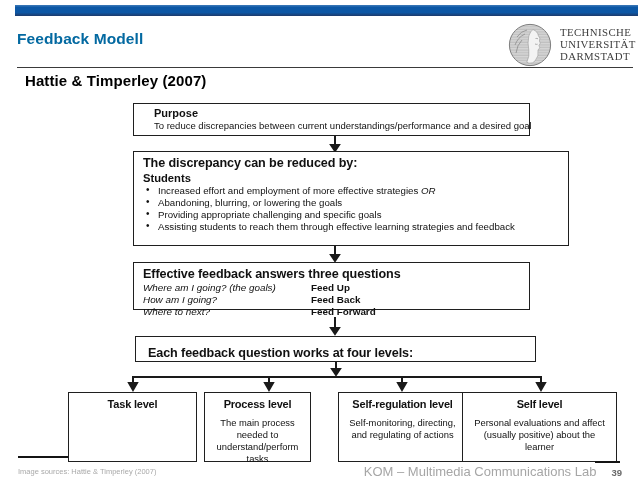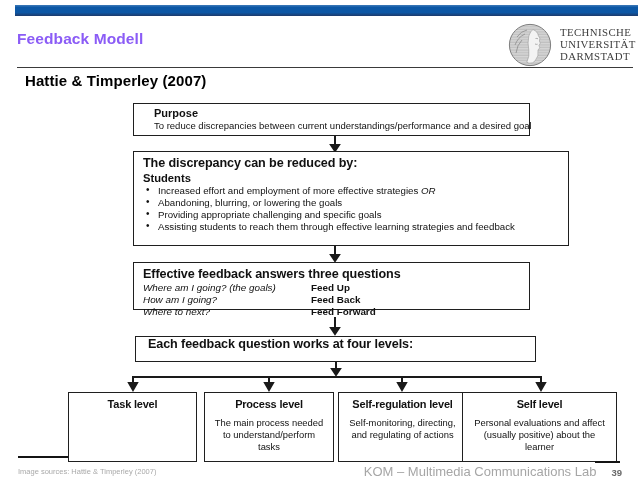--- a/index.html
+++ b/index.html
@@ -9,21 +9,21 @@
   }
   *{box-sizing:border-box;}
 
   
   .topbar{
     position:absolute;left:15px;top:5px;right:0;height:11px;
     background:linear-gradient(to bottom,#3f7ab8 0%,#0c57a5 22%,#0c57a5 68%,#1d3a6b 100%);
   }
   .title{
     position:absolute;left:17px;top:30px;
-    font-size:15.5px;font-weight:700;color:#8b5cf6;letter-spacing:.1px;
+    font-size:15.5px;font-weight:700;color:#0369a1;letter-spacing:.1px;
   }
   .headrule{position:absolute;left:17px;top:67px;width:616px;height:0;border-top:1.5px solid #3a3a3a;}
   .subtitle{
     position:absolute;left:25px;top:72px;
     font-size:15px;font-weight:700;color:#000;letter-spacing:.1px;
   }
 
   
   .logo{position:absolute;left:508px;top:23px;display:flex;align-items:center;gap:8px;}
   .logo-text{
@@ -44,26 +44,26 @@
 
   .purpose{left:133px;top:103px;width:397px;height:33px;padding:3px 20px;}
   .disc{left:133px;top:151px;width:436px;height:95px;padding:4px 9px;}
   .bullet{position:relative;padding-left:15px;font-size:9.7px;line-height:1.24;white-space:nowrap;}
   .bullet::before{content:"\2022";position:absolute;left:3px;top:-1px;font-size:10px;}
   .bullet i{font-style:italic;}
   .ques{left:133px;top:262px;width:397px;height:48px;padding:4px 9px;}
   .qrow{display:grid;grid-template-columns:168px auto;font-size:9.9px;line-height:1.24;}
   .qrow .q{font-style:italic;}
   .qrow .a{font-weight:700;}
-  .lvlh{left:135px;top:336px;width:401px;height:26px;padding:0 0 0 12px;display:flex;align-items:flex-start;}
+  .lvlh{left:135px;top:336px;width:401px;height:26px;padding:0 0 0 12px;display:flex;align-items:flex-end;}
   .lvl{top:392px;height:70px;text-align:center;padding:5px 3px;}
   .lvl .lt{font-size:11px;font-weight:700;letter-spacing:-.2px;line-height:1.2;}
   .lvl .lb{font-size:9.4px;line-height:1.28;margin-top:6px;padding:0 4px;}
   .lvl1{left:68px;width:129px;}
-  .lvl2{left:204px;width:130px;}
+  .lvl2{left:204px;width:107px;}
   .lvl3{left:338px;width:129px;}
   .lvl4{left:462px;width:155px;}
 
   
   .tick-left{position:absolute;left:18px;top:456px;width:50px;height:2px;background:#141414;}
   .tick-right{position:absolute;left:595px;top:461px;width:25px;height:2px;background:#141414;}
   .foot-left{position:absolute;left:18px;top:467px;font-size:7.5px;color:#a9a9a9;}
   .foot-right{position:absolute;right:16px;top:464px;display:flex;align-items:baseline;gap:15px;}
   .foot-lab{font-size:13px;color:#a6a6a6;}
   .foot-page{font-size:9.5px;color:#686868;font-weight:600;}

